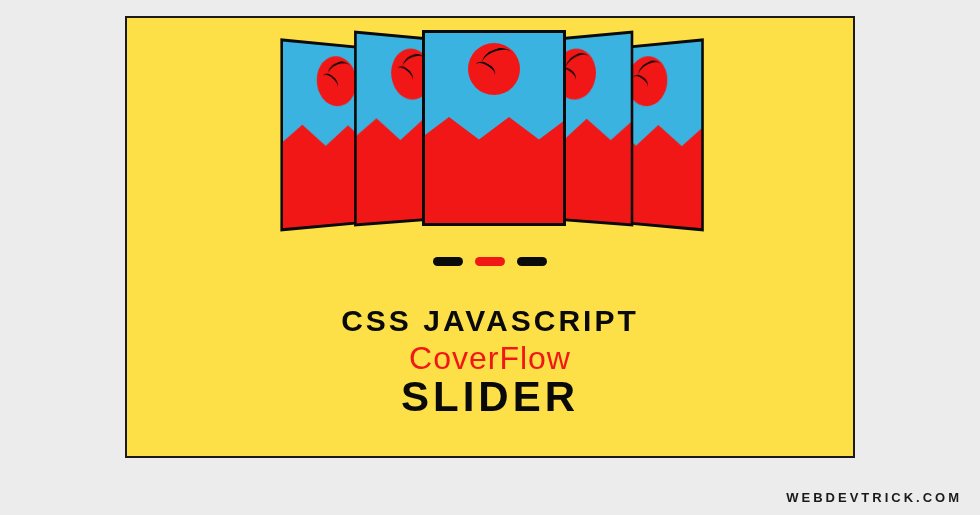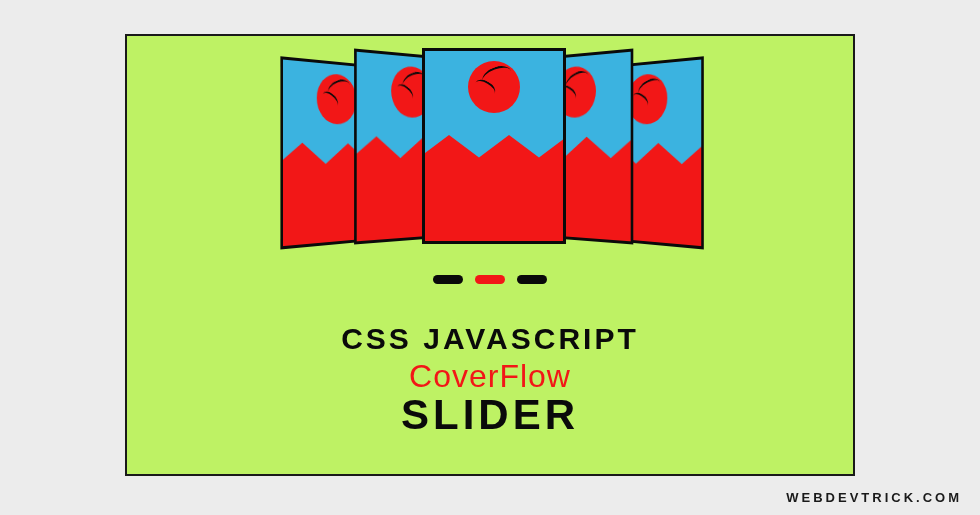--- a/index.html
+++ b/index.html
@@ -6,25 +6,25 @@
     body {
       width: 980px;
       height: 515px;
       background: #ececec;
       font-family: Arial, sans-serif;
       position: relative;
       overflow: hidden;
     }
     .frame {
       position: absolute;
-      top: 34px;
+      top: 16px;
       left: 125px;
       width: 730px;
       height: 442px;
-      background: #bef264;
+      background: #fde047;
       border: 2px solid #1a1a1a;
     }
     .slider-area {
       position: relative;
       width: 100%;
       height: 240px;
       perspective: 900px;
       perspective-origin: 50% 50%;
     }
     .card {

